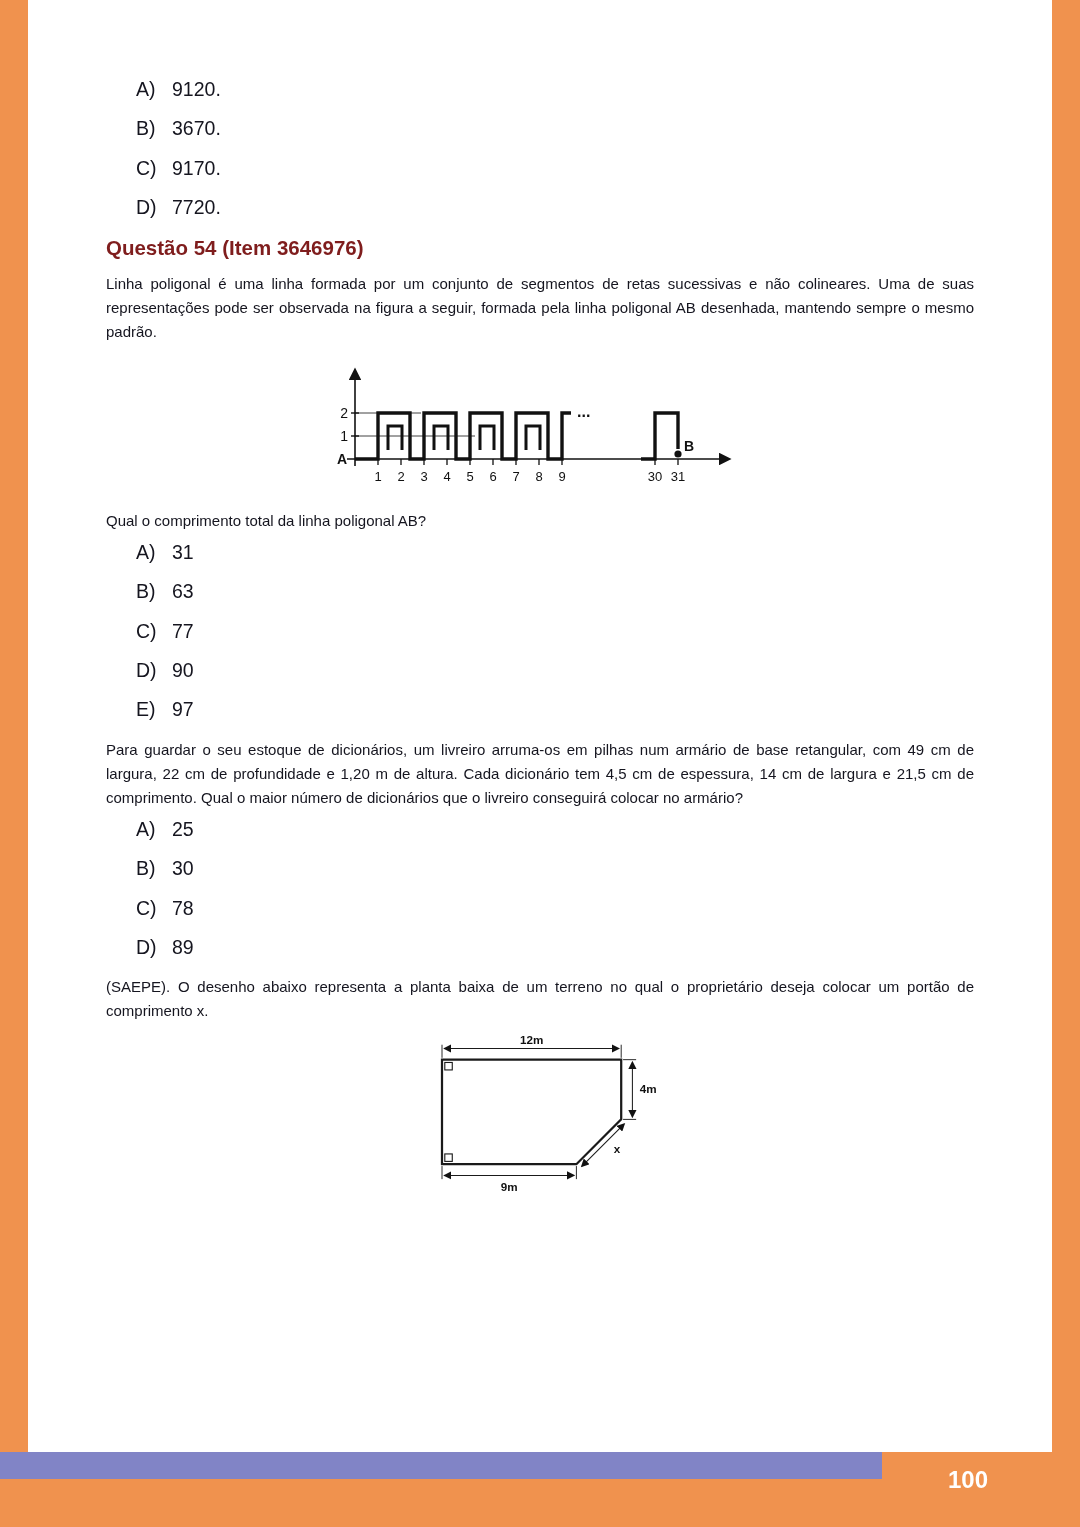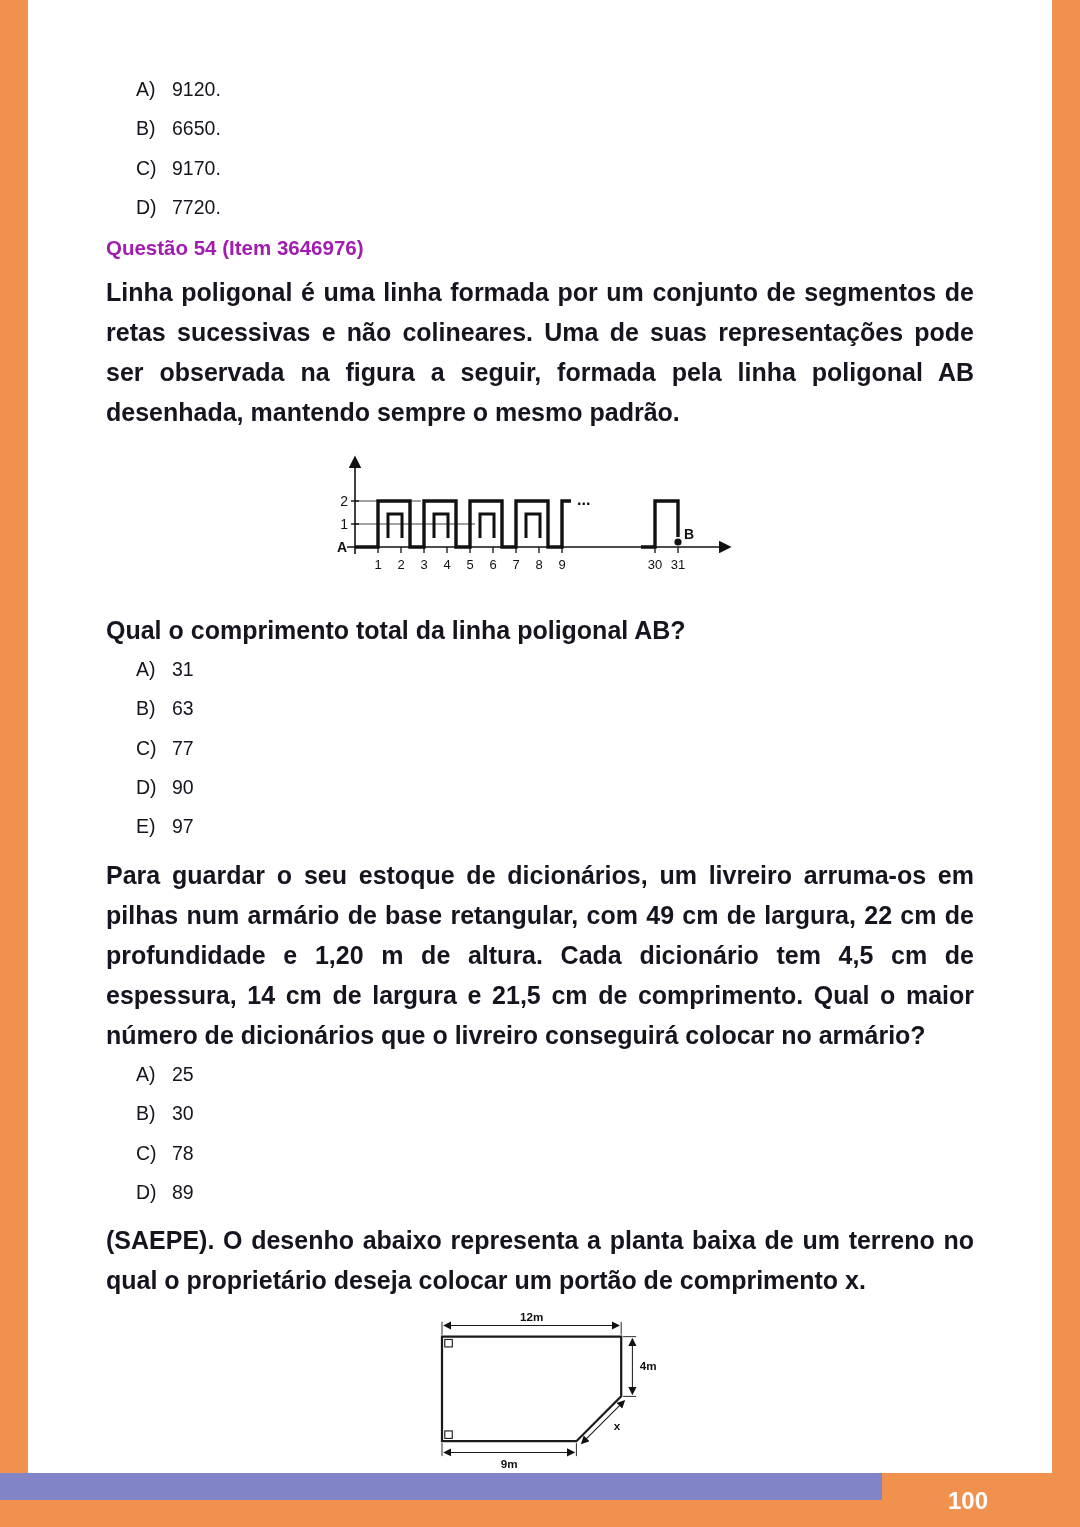--- a/index.html
+++ b/index.html
@@ -13,42 +13,41 @@
   .side { position:absolute; top:0; bottom:0; width:28px; background:#F0924E; z-index:1; }
   .side.left { left:0; }
   .side.right { right:0; }
 
   .content {
     position:absolute; left:28px; right:28px; top:0; bottom:59px;
     padding:64px 78px 0 78px;
   }
 
   h2.qhead {
-    font-size:20.5px; font-weight:bold; color:#a21caf;
+    font-size:20.5px; font-weight:bold; color:#7f1d1d;
     margin:16px 0 12px 0;
   }
   p.body {
-    font-size:25px; line-height:1.6; text-align:justify;
+    font-size:15px; line-height:1.6; text-align:justify;
     margin:0 0 8px 0;
-    font-weight:bold;
-  }
-  p.prompt { margin-top:29px; margin-bottom:4px; }
+  }
+  p.prompt { margin-top:16px; margin-bottom:4px; }
 
   ul.options { list-style:none; margin:8px 0 0 0; padding:0 0 0 30px; }
   ul.options li { display:flex; font-size:19.5px; margin-bottom:17px; line-height:1.15; }
   ul.options .lbl { width:36px; flex:none; }
   ul.options.top { margin-top:14px; }
 
   figure.fig { margin:10px 0 14px 0; text-align:center; }
   figure.fig56 { margin-top:12px; }
 
   svg text { font-family:"Liberation Sans", sans-serif; fill:#111; }
 
   footer {
-    position:absolute; left:0; right:0; bottom:0; height:54px;
+    position:absolute; left:0; right:0; bottom:0; height:75px;
     background:#F0924E; z-index:2;
   }
   .purple-bar {
     position:absolute; left:0; top:0; width:882px; height:27px;
     background:#8184C6;
   }
   .page-number {
     position:absolute; right:92px; top:14px;
     color:#ffffff; font-weight:bold; font-size:24px;
   }
@@ -61,21 +60,21 @@
 
 <main class="content">
 
   <ul class="options top">
     <li>
         <span class="lbl">A)</span>
         <span>9120.</span>
       </li>
     <li>
         <span class="lbl">B)</span>
-        <span>6650.</span>
+        <span>3670.</span>
       </li>
     <li>
         <span class="lbl">C)</span>
         <span>9170.</span>
       </li>
     <li>
         <span class="lbl">D)</span>
         <span>7720.</span>
       </li>
   </ul>

